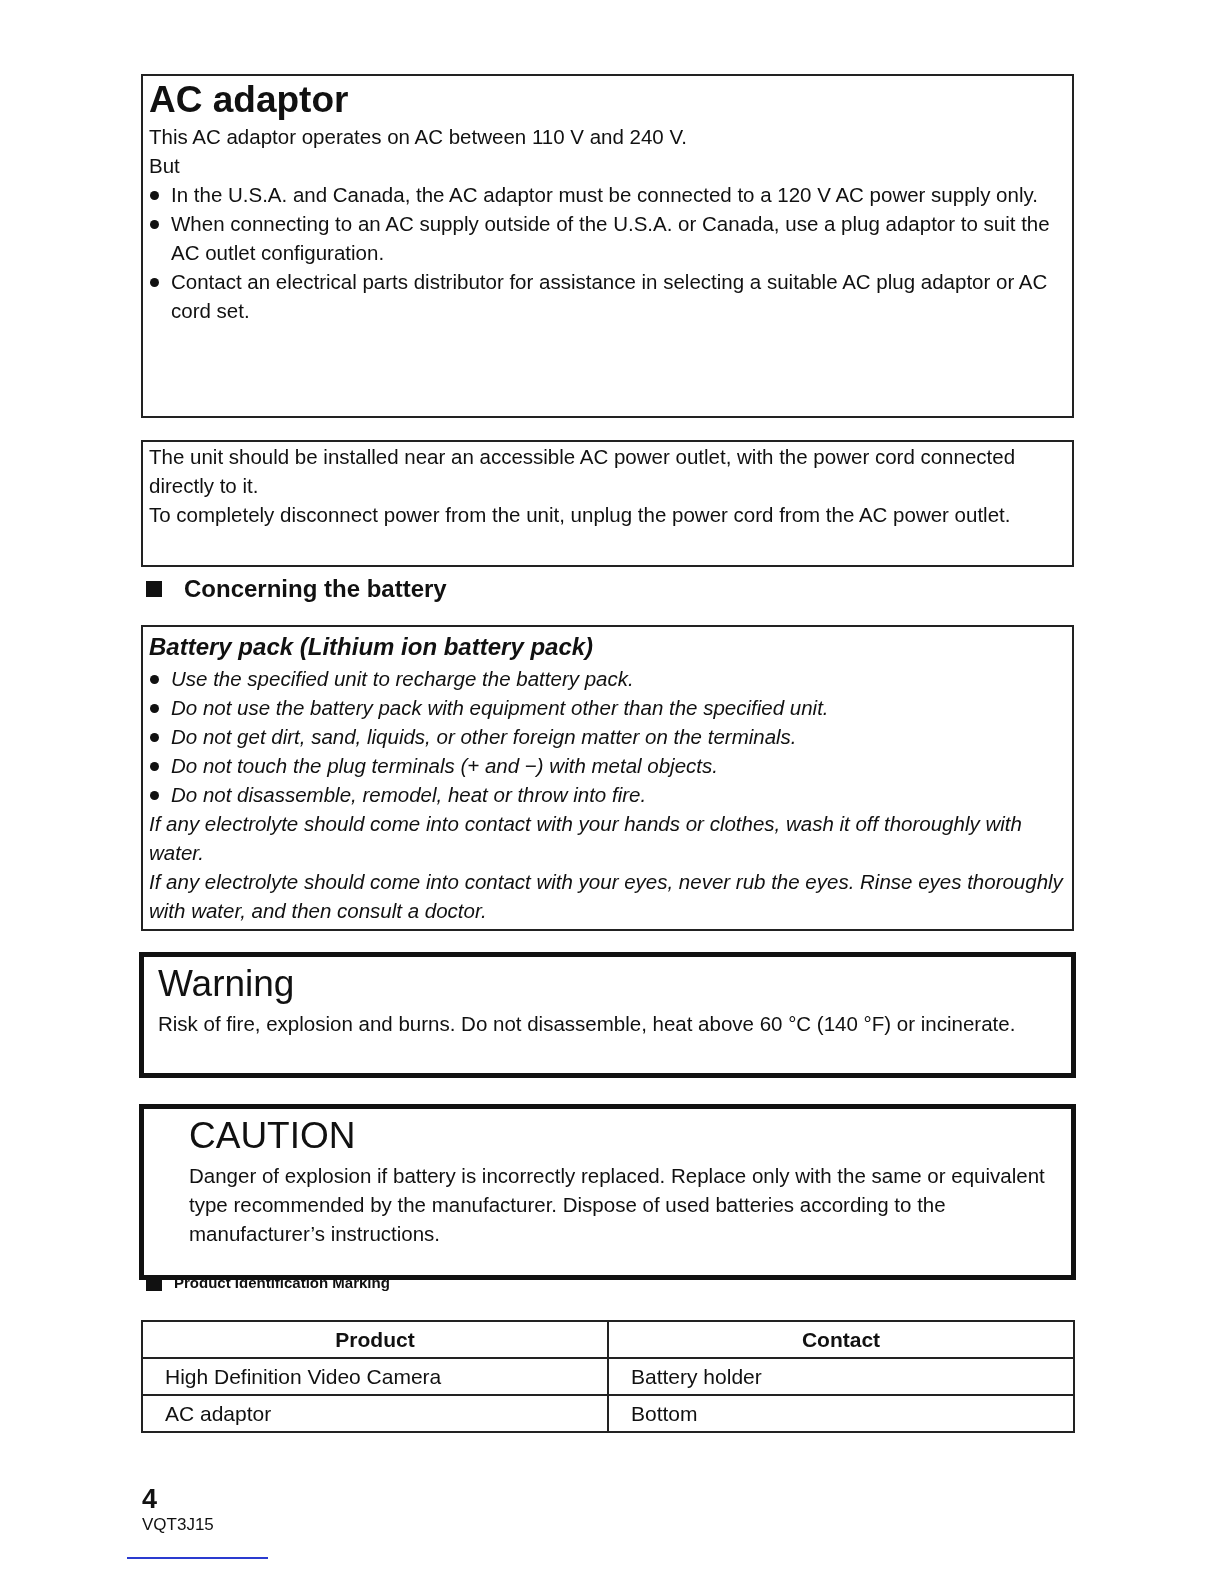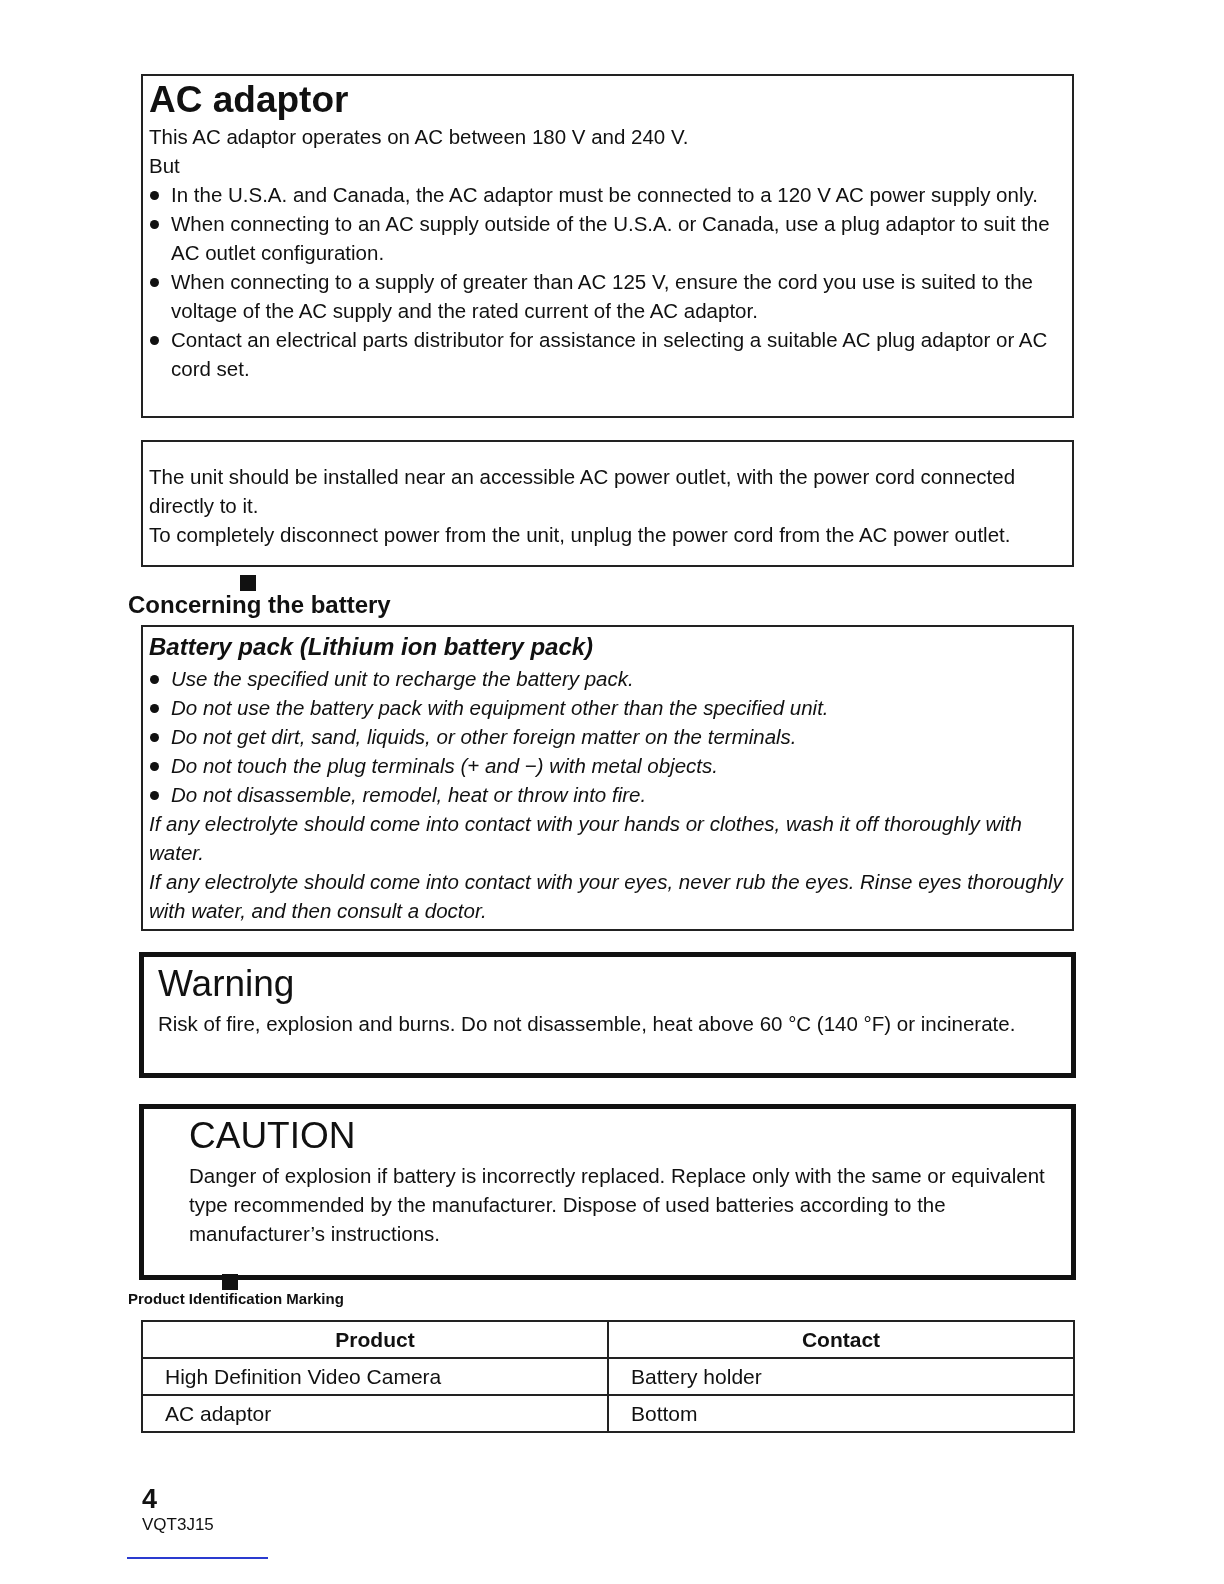--- a/index.html
+++ b/index.html
@@ -2,43 +2,42 @@
 <html><head>
 <meta charset="utf-8">
 <style>
   html, body { margin:0; padding:0; background:#fff; }
   body { width:1224px; height:1584px; position:relative; font-family:"Liberation Sans", sans-serif; color:#111; }
   .box { position:absolute; left:141px; width:933px; border:2px solid #222; box-sizing:border-box; padding:0 6px; }
   .p { font-size:20.5px; line-height:29px; margin:0; }
   .bul { position:relative; padding-left:22px; }
   .bul .dot { position:absolute; left:1px; top:11px; width:9px; height:9px; border-radius:50%; background:#111; }
   h1.big { font-size:37px; font-weight:bold; margin:0; line-height:44px; }
-  .sec { position:absolute; left:128px; font-weight:bold; font-size:24px; display:flex; align-items:center;flex-direction:column; }
+  .sec { position:absolute; left:146px; font-weight:bold; font-size:24px; display:flex; align-items:center; }
   .sec .sq { width:16px; height:16px; background:#111; display:inline-block; margin-right:22px; }
   .thick { position:absolute; left:139px; width:937px; border:5px solid #111; box-sizing:border-box; padding:4px 14px; }
   .thick h2 { font-size:37px; font-weight:normal; margin:0 0 2px 0; line-height:46px; font-family:"Liberation Sans", sans-serif; }
   table { position:absolute; left:141px; top:1320px; width:934px; border-collapse:collapse; font-size:21px; }
   td, th { border:2px solid #222; height:35px; padding:0 22px; }
   th { font-weight:bold; text-align:center; }
   td { text-align:left; }
 </style>
 </head>
 <body>
 
 <div class="box" style="top:74px; height:344px; padding-top:2px;">
   <h1 class="big">AC adaptor</h1>
-  <p class="p">This AC adaptor operates on AC between 180 V and 240 V.</p>
+  <p class="p">This AC adaptor operates on AC between 110 V and 240 V.</p>
   <p class="p">But</p>
   <div class="p bul"><span class="dot"></span><span>In the U.S.A. and Canada, the AC adaptor must be connected to a 120 V AC power supply only.</span></div>
   <div class="p bul"><span class="dot"></span><span>When connecting to an AC supply outside of the U.S.A. or Canada, use a plug adaptor to suit the AC outlet configuration.</span></div>
-  <div class="p bul"><span class="dot"></span><span>When connecting to a supply of greater than AC 125 V, ensure the cord you use is suited to the voltage of the AC supply and the rated current of the AC adaptor.</span></div>
   <div class="p bul"><span class="dot"></span><span>Contact an electrical parts distributor for assistance in selecting a suitable AC plug adaptor or AC cord set.</span></div>
 </div>
 
-<div class="box" style="top:440px; height:127px; padding-top:20px;">
+<div class="box" style="top:440px; height:127px; padding-top:0;">
   <p class="p">The unit should be installed near an accessible AC power outlet, with the power cord connected directly to it.</p>
   <p class="p">To completely disconnect power from the unit, unplug the power cord from the AC power outlet.</p>
 </div>
 
 <div class="sec" style="top:575px;">
   <span class="sq"></span>
   <span>Concerning the battery</span>
 </div>
 
 <div class="box" style="top:625px; height:306px; padding-top:3px;font-style:italic;">

